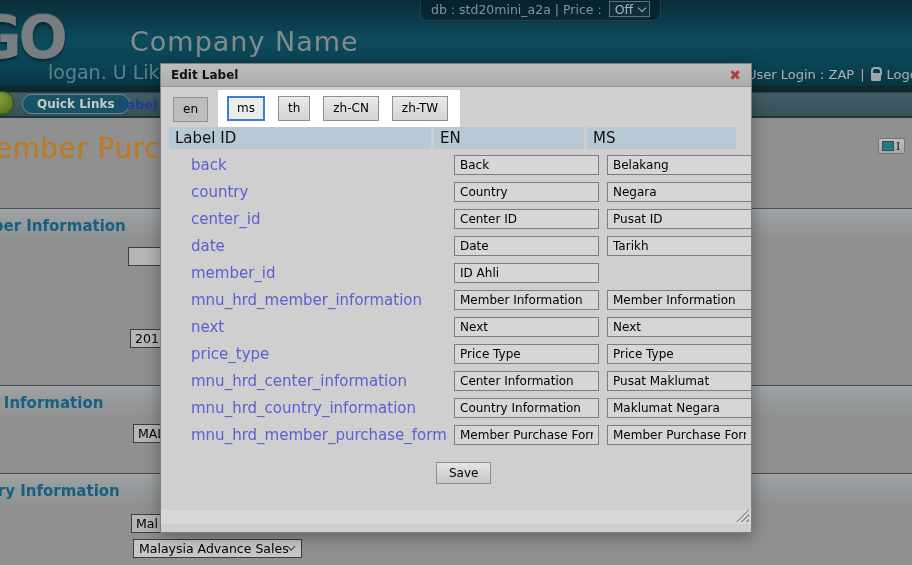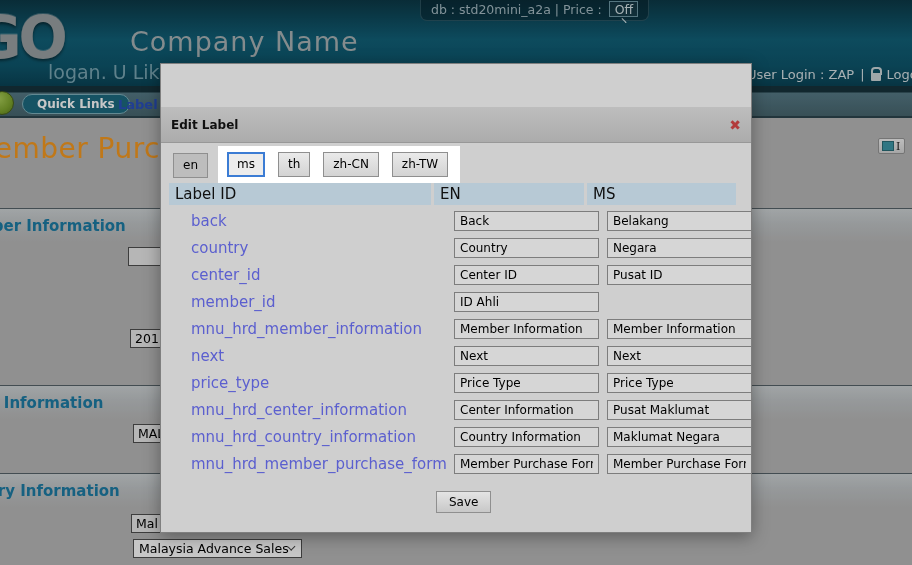--- a/index.html
+++ b/index.html
@@ -31,21 +31,21 @@
     display:flex; align-items:center; gap:7px;
     padding:0 10px 2px 10px;
     background:rgba(5,32,42,.5);
     border:1px solid rgba(140,180,190,.25); border-top:none;
     border-radius:0 0 7px 7px;
     font-size:12.5px; color:#a7bcc4; white-space:nowrap;
   }
   .debug-select {
     display:flex; align-items:center; gap:6px; height:16px;
     border:1px solid #6d98a4; padding:0 4px 0 5px;
-    color:#d3e2e6; background:rgba(255,255,255,.05); cursor:default;flex-direction:column;
+    color:#d3e2e6; background:rgba(255,255,255,.05); cursor:default;
   }
   .chev { width:6px; height:6px; border-right:1.6px solid currentColor; border-bottom:1.6px solid currentColor; transform:rotate(45deg); margin-top:-3px; }
 
   .user-bar {
     position:absolute; left:747px; top:67px; display:flex; align-items:center; gap:6px;
     font-size:13px; color:#d6e1e4; white-space:nowrap;
   }
   .lock { position:relative; width:10px; height:8px; background:#ccd7d9; border-radius:1px; margin-top:4px; }
   .lock::before { content:""; position:absolute; top:-6px; left:0px; width:7px; height:6px;
     border:2px solid #ccd7d9; border-bottom:none; border-radius:4px 4px 0 0; }
@@ -113,24 +113,24 @@
   
   .overlay { position:absolute; inset:0; background:rgba(0,0,0,.22); z-index:5; }
 
   
   .dialog {
     position:absolute; left:160px; top:63px; width:592px; height:470px; z-index:10;
     background:#cfcfcf; border:1px solid #7f7f7f;
     box-shadow:0 4px 16px rgba(0,0,0,.35);
   }
   .dlg-title {
-    height:36px; background:linear-gradient(#bdbdbd,#acacac);
+    height:23px; background:linear-gradient(#bdbdbd,#acacac);
     border-bottom:1px solid #989898;
     display:flex; align-items:center; padding:0 10px;
-    font-size:12px; font-weight:bold; color:#101010; cursor:move;margin-top:43px;
+    font-size:12px; font-weight:bold; color:#101010; cursor:move;
   }
   .dlg-close { margin-left:auto; color:#b23c3c; font-size:14px; font-weight:bold; cursor:pointer; line-height:1; }
   .dlg-body { position:relative; height:437px; padding:2px 8px 0 8px; }
 
   .tabs-row { display:flex; align-items:flex-start; margin-top:1px; height:37px; }
   .lang-btn {
     font-family:inherit; font-size:12px; color:#000; line-height:1.25;
     padding:4px 9px; background:linear-gradient(#eaeaea,#d3d3d3);
     border:1px solid #8f8f8f; cursor:pointer; white-space:nowrap;
   }
@@ -268,20 +268,25 @@
           <span class="cell"><input class="lbl-input" value="Country" style=""></span>
           <span class="cell"><input class="lbl-input" value="Negara" style=""></span>
         </div>
 
         <div class="lbl-row">
           <span class="lbl-id">center_id</span>
           <span class="cell"><input class="lbl-input" value="Center ID" style=""></span>
           <span class="cell"><input class="lbl-input" value="Pusat ID" style=""></span>
         </div>
 
+        <div class="lbl-row">
+          <span class="lbl-id">date</span>
+          <span class="cell"><input class="lbl-input" value="Date" style=""></span>
+          <span class="cell"><input class="lbl-input" value="Tarikh" style=""></span>
+        </div>
 
         <div class="lbl-row">
           <span class="lbl-id">member_id</span>
           <span class="cell"><input class="lbl-input" value="ID Ahli" style=""></span>
         </div>
 
         <div class="lbl-row">
           <span class="lbl-id">mnu_hrd_member_information</span>
           <span class="cell"><input class="lbl-input" value="Member Information" style=""></span>
           <span class="cell"><input class="lbl-input" value="Member Information" style=""></span>

